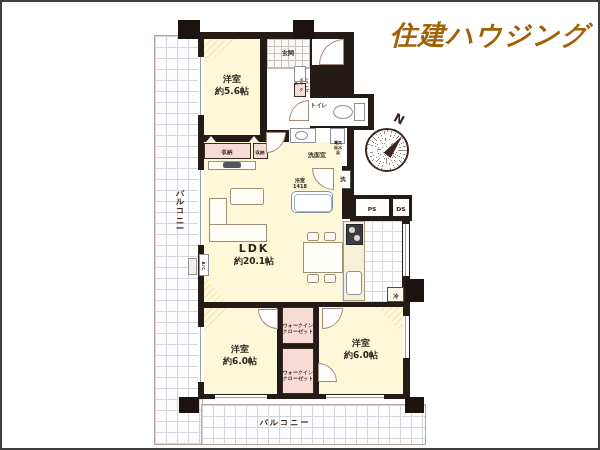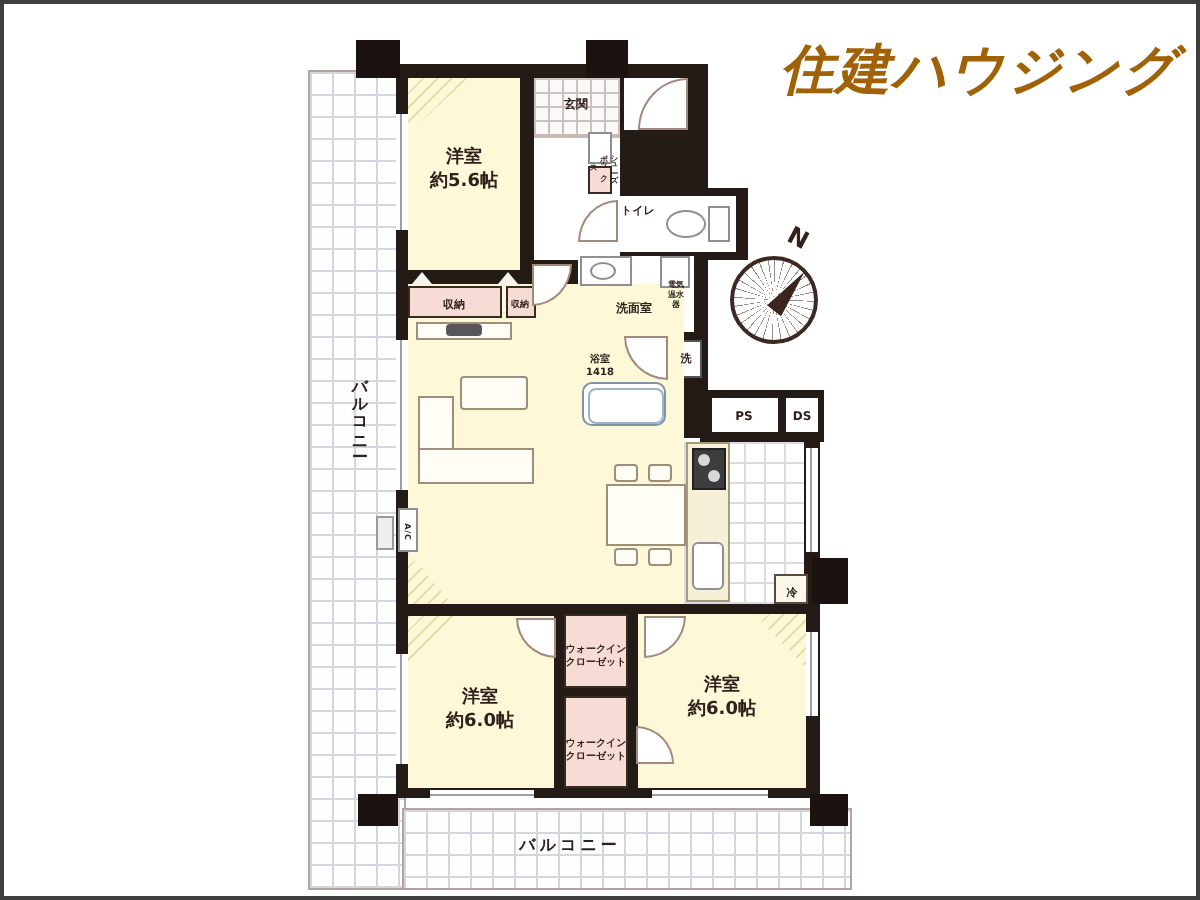--- a/index.html
+++ b/index.html
@@ -157,20 +157,24 @@
   <div class="lbl sc4" style="left:336px;top:126px;">
     <div style="width:24px;margin:0 auto;word-break:break-all;">電気温水器</div>
   </div>
   <div class="lbl sc5" style="left:298px;top:168px;">
     <div>浴室</div>
     <div>1418</div>
   </div>
   <div class="lbl sc55" style="left:341px;top:171px;">洗</div>
   <div class="lbl sc6" style="left:370px;top:200px;">PS</div>
   <div class="lbl sc6" style="left:399px;top:200px;">DS</div>
+  <div class="lbl" style="left:252px;top:240px;">
+    <div style="font-size:11px;letter-spacing:2px;">LDK</div>
+    <div>約20.1帖</div>
+  </div>
   <div class="lbl sc55" style="left:225px;top:144px;">収納</div>
   <div class="lbl sc45" style="left:258px;top:144px;">収納</div>
   <div class="lbl sc55" style="left:394px;top:288px;">冷</div>
   <div class="lbl sc4 vert" style="left:202px;top:253px;width:10px;margin-left:-5px;height:22px;">A/C</div>
   <div class="lbl" style="left:238px;top:342px;">
     <div>洋室</div>
     <div>約6.0帖</div>
   </div>
   <div class="lbl" style="left:359px;top:336px;">
     <div>洋室</div>

